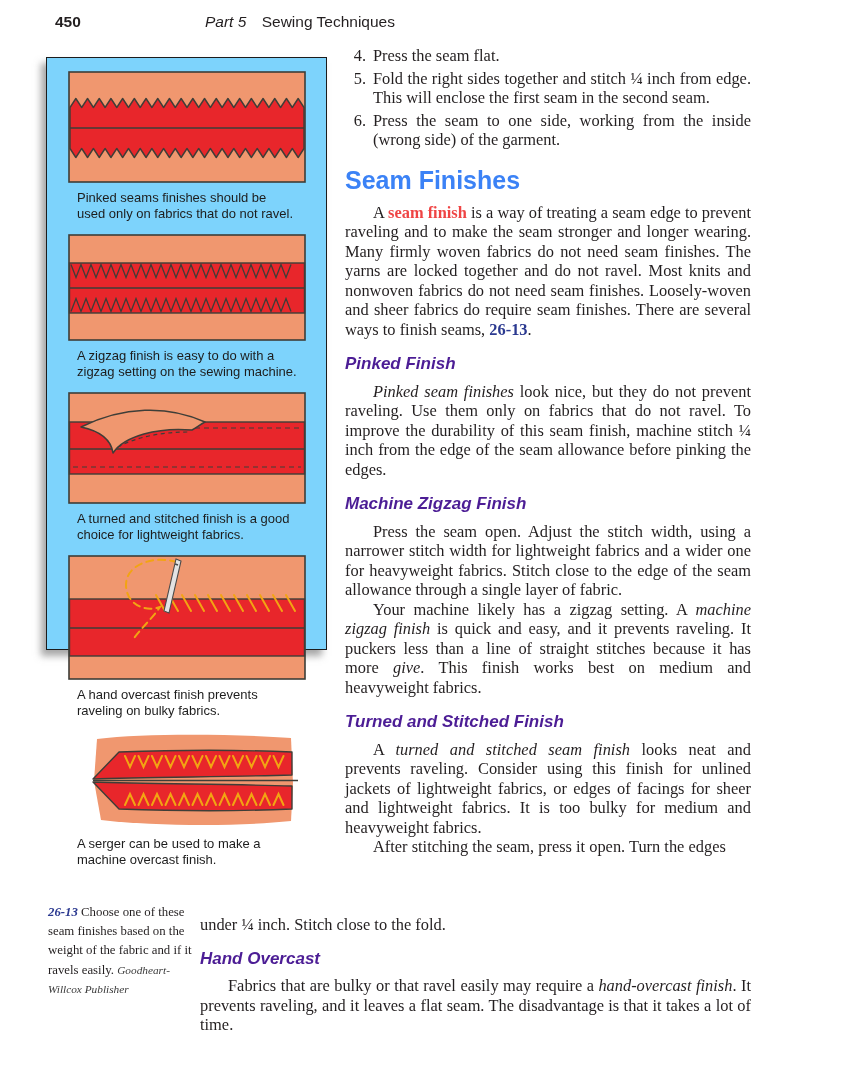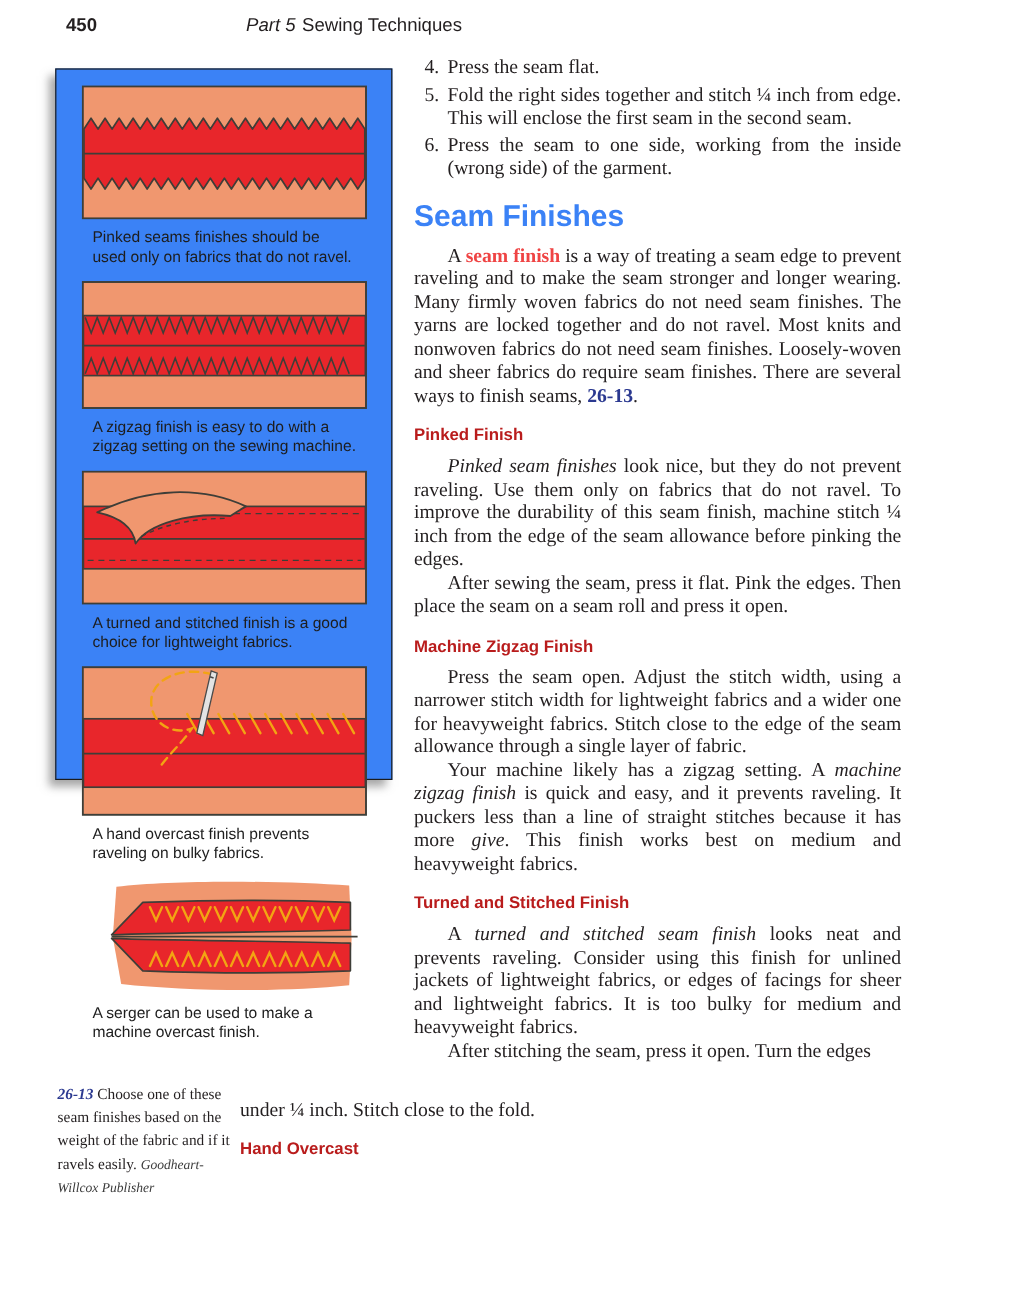--- a/index.html
+++ b/index.html
@@ -6,45 +6,45 @@
   body{
     width:849px;height:1087px;position:relative;background:#ffffff;
     font-family:"Liberation Serif",serif;color:#231f20;overflow:hidden;
   }
   
   .hdr{position:absolute;top:13px;left:0;width:100%;height:22px;
        font-family:"Liberation Sans",sans-serif;font-size:15.5px;}
   .hdr-num{position:absolute;left:55px;top:0;font-weight:bold;}
   .hdr-part{position:absolute;left:205px;top:0;}
   .hdr-part .plabel{font-style:italic;}
-  .hdr-part .ptitle{margin-left:1px;}
+  .hdr-part .ptitle{margin-left:11px;}
 
   
   .figbox{position:absolute;left:46px;top:57px;width:281px;height:593px;
-          background:#3b82f6;border:1.7px solid #1c1c1c;box-sizing:border-box;
+          background:#7dd3fc;border:1.7px solid #1c1c1c;box-sizing:border-box;
           padding-top:13px;box-shadow:-5px 6px 7px rgba(95,95,95,.55);}
   .fig-illus{display:block;margin-left:21px;}
   .fig-illus.indent{margin-left:38px;}
   .fig-cap{font-family:"Liberation Sans",sans-serif;font-size:13px;line-height:1.23;
            margin:7px 6px 12px 30px;color:#1d1d1d;white-space:pre-line;}
 
   
   .fabric{fill:#F0976F;}
   .seam{fill:#E8262B;}
   .ol-dark{stroke:#3E3E38;}
 
   
   .maincol{position:absolute;left:345px;top:46px;width:406px;}
   .olrow{display:flex;margin-bottom:3px;font-size:16.4px;line-height:19.5px;}
   .olnum{width:21px;text-align:right;flex:none;}
   .oltext{margin-left:7px;text-align:justify;}
   h1.sec{font-family:"Liberation Sans",sans-serif;font-weight:bold;font-size:25px;
          line-height:1.12;color:#3b82f6;margin:16px 0 9px 0;}
-  h2.sub{font-family:"Liberation Sans",sans-serif;font-weight:bold;
-         font-size:14px;line-height:1.15;color:#b91c1c;margin:15px 0 8px 0;}
+  h2.sub{font-family:"Liberation Sans",sans-serif;font-weight:bold;font-style:italic;
+         font-size:17px;line-height:1.15;color:#4c1d95;margin:15px 0 8px 0;}
   p.body{font-size:16.4px;line-height:19.5px;text-align:justify;
          text-indent:28px;margin:0;}
   p.noind{text-indent:0;}
   .seg-term{color:#ef4444;font-weight:bold;}
   .seg-ref{color:#2B3990;font-weight:bold;}
   .seg-i{font-style:italic;}
 
   
   .botcol{position:absolute;left:200px;top:915px;width:551px;}
   .botcol h2.sub{margin-top:14px;}
@@ -142,27 +142,27 @@
   <div class="olrow">
     <span class="olnum">6.</span>
     <span class="oltext">Press the seam to one side, working from the inside (wrong side) of the garment.</span>
   </div>
 
   <h1 class="sec">Seam Finishes</h1>
   <p class="body"><span>A </span><span class="seg-term">seam finish</span><span> is a way of treating a seam edge to prevent raveling and to make the seam stronger and longer wearing. Many firmly woven fabrics do not need seam finishes. The yarns are locked together and do not ravel. Most knits and nonwoven fabrics do not need seam finishes. Loosely-woven and sheer fabrics do require seam finishes. There are several ways to finish seams, </span><span class="seg-ref">26-13</span><span>.</span></p>
 
   <h2 class="sub">Pinked Finish</h2>
   <p class="body"><span class="seg-i">Pinked seam finishes</span><span> look nice, but they do not prevent raveling. Use them only on fabrics that do not ravel. To improve the durability of this seam finish, machine stitch ¼ inch from the edge of the seam allowance before pinking the edges.</span></p>
-  <p class="body"><span>After sewing the seam, press it flat. Pink the edges. Then place the seam on a seam roll and press it open.</span></p>
 
   <h2 class="sub">Machine Zigzag Finish</h2>
   <p class="body"><span>Press the seam open. Adjust the stitch width, using a narrower stitch width for lightweight fabrics and a wider one for heavyweight fabrics. Stitch close to the edge of the seam allowance through a single layer of fabric.</span></p>
   <p class="body"><span>Your machine likely has a zigzag setting. A </span><span class="seg-i">machine zigzag finish</span><span> is quick and easy, and it prevents raveling. It puckers less than a line of straight stitches because it has more </span><span class="seg-i">give</span><span>. This finish works best on medium and heavyweight fabrics.</span></p>
 
   <h2 class="sub">Turned and Stitched Finish</h2>
   <p class="body"><span>A </span><span class="seg-i">turned and stitched seam finish</span><span> looks neat and prevents raveling. Consider using this finish for unlined jackets of lightweight fabrics, or edges of facings for sheer and lightweight fabrics. It is too bulky for medium and heavyweight fabrics.</span></p>
   <p class="body"><span>After stitching the seam, press it open. Turn the edges</span></p>
 </div>
 
 <div class="botcol">
   <p class="body noind">under ¼ inch. Stitch close to the fold.</p>
   <h2 class="sub">Hand Overcast</h2>
+  <p class="body"><span>Fabrics that are bulky or that ravel easily may require a </span><span class="seg-i">hand-overcast finish</span><span>. It prevents raveling, and it leaves a flat seam. The disadvantage is that it takes a lot of time.</span></p>
 </div>
 
 </body></html>

